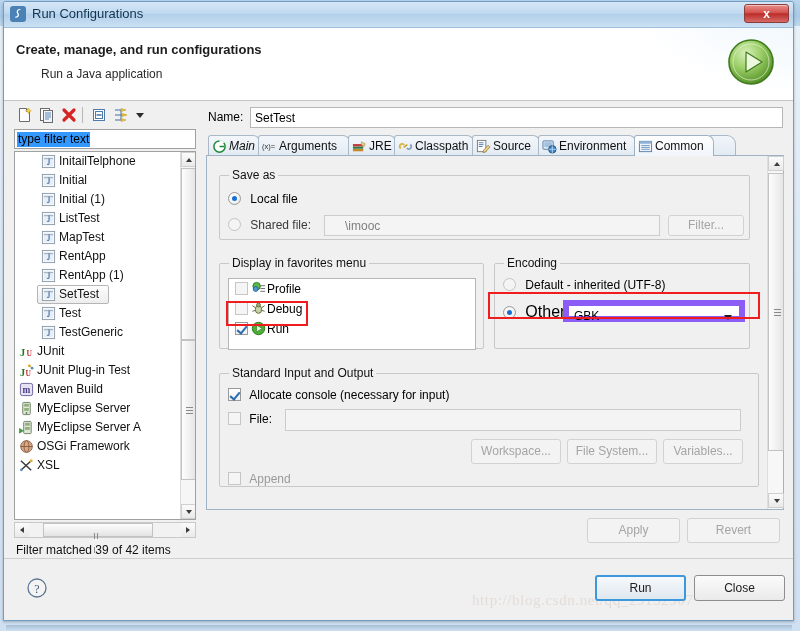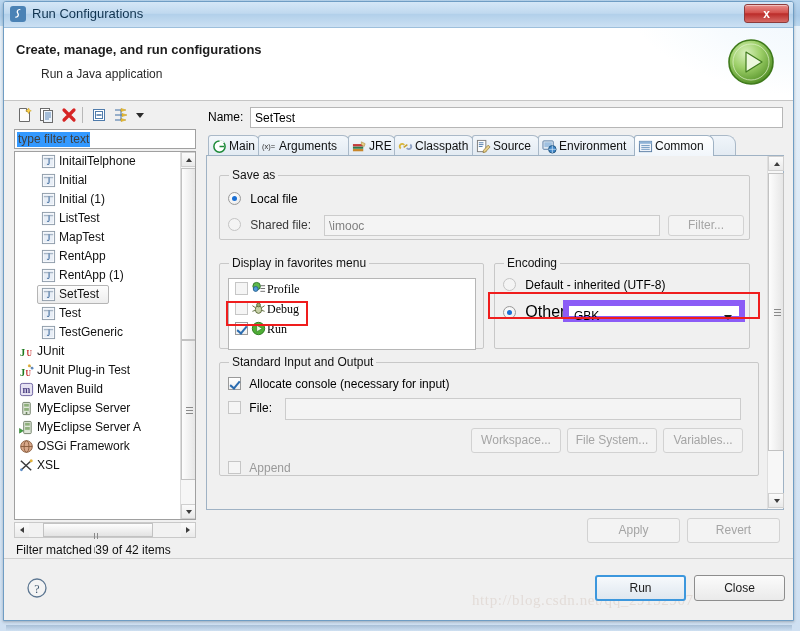--- a/index.html
+++ b/index.html
@@ -119,21 +119,21 @@
 
   .filter-box {
     position: absolute; left: 0; top: 26px;
     width: 182px; height: 20px;
     border: 1px solid #a0a0a0;
     background: #fff;
     box-sizing: border-box;
   }
   .filter-text {
     position: absolute; left: 2px; top: 2px;
-    background: #3399ff; color: #404040;
+    background: #3399ff; color: #000000;
     font-size: 12px;
     padding: 0 1px;
     line-height: 15px;
   }
 
   .tree-box {
     position: absolute; left: 0; top: 48px;
     width: 182px; height: 369px;
     border: 1px solid #a0a0a0;
     background: #fff;
@@ -322,21 +322,21 @@
   .cbox.checked::after {
     content: ''; position: absolute; left: 3px; top: 1px;
     width: 4px; height: 8px;
     border: solid #2b6cb0; border-width: 0 2px 2px 0;
     transform: rotate(40deg);
   }
 
   .field {
     border: 1px solid #b6b6b6; background: #fff;
     box-sizing: border-box; font-size: 12px;
-    padding: 2px 4px; color: #000;
+    padding: 2px 20px; color: #000;
     font-family: "Liberation Sans", sans-serif;
   }
   .field.dis { background: #f4f4f4; color: #808080; border-color: #cccccc; }
 
   .btn {
     border: 1px solid #b4b4b4;
     border-radius: 3px;
     background: linear-gradient(180deg,#fbfbfb,#eaeaea);
     font-size: 12px; color: #202020;
     text-align: center;
@@ -637,21 +637,21 @@
       </div>
 
       <div class="right-pane">
 
         <div class="name-row">
           <span class="name-label">Name:</span>
           <input class="name-input" type="text" value="SetTest" style="">
         </div>
 
         <div class="tabs" id="tabs">
-            <div class="tab" style="left: 2px; width: 52px;"><span class="tico"><svg width="15" height="15" viewBox="0 0 16 16">
+            <div class="tab" style="left: 2px; width: 52px; font-style: italic;"><span class="tico"><svg width="15" height="15" viewBox="0 0 16 16">
                   <circle cx="8" cy="8" r="6" fill="#fff" stroke="#1d8a38" stroke-width="1.6"></circle>
                   <path d="M8 8 h5" stroke="#1d8a38" stroke-width="1.6"></path>
                   <path d="M12.4 4.2 A6 6 0 0 0 8 2" fill="none" stroke="#fff" stroke-width="2"></path>
                 </svg></span><span>Main</span></div>
             <div class="tab" style="left: 52px; width: 92px;"><span class="tico"><svg width="15" height="15" viewBox="0 0 16 16">
                   <text x="0" y="11" font-size="8" font-family="Liberation Sans, sans-serif" fill="#2b2b2b">(x)=</text>
                 </svg></span><span>Arguments</span></div>
             <div class="tab" style="left: 142px; width: 48px;"><span class="tico"><svg width="15" height="15" viewBox="0 0 16 16">
                   <rect x="1" y="8" width="11" height="2.4" fill="#2f7a4a"></rect>
                   <rect x="1" y="10.7" width="11" height="2.4" fill="#c8862a"></rect>
@@ -702,21 +702,21 @@
               <div style="position:absolute;left:8px;top:36px;">
                 <span class="radio dis"></span>
                 <span style="margin-left:6px;font-size:12px;color:#3a3a3a;">Shared file:</span>
               </div>
               <input class="field dis" type="text" readonly="" style="position: absolute; left: 104px; top: 33px; width: 336px; height: 21px;" value="\imooc">
               <div class="btn dis" style="position:absolute;left:448px;top:33px;width:76px;height:21px;line-height:19px;">Filter...</div>
             </fieldset>
 
             <fieldset class="group" style="left:10px;top:100px;width:265px;height:93px;">
               <legend class="glabel" style="position:static;padding:0 3px;">Display in favorites menu</legend>
-              <div class="listbox" id="fav-list" style="position:absolute;left:8px;top:8px;width:248px;height:72px;font-family:Liberation Serif, serif;">
+              <div class="listbox" id="fav-list" style="position:absolute;left:8px;top:8px;width:248px;height:72px;">
                   <div class="lrow"><span class="lcb cbox dis"></span><span class="lico"><svg width="15" height="15" viewBox="0 0 16 16">
                         <circle cx="6" cy="5.5" r="4" fill="#5fb84b" stroke="#2f7a2a"></circle>
                         <circle cx="5" cy="8.5" r="2.6" fill="#4f9bd8" stroke="#27618f"></circle>
                         <g stroke="#6b6b6b" stroke-width="1">
                           <line x1="10" y1="5" x2="15" y2="5"></line>
                           <line x1="10" y1="8" x2="15" y2="8"></line>
                           <line x1="10" y1="11" x2="15" y2="11"></line>
                         </g>
                       </svg></span><span>Profile</span></div>
                   <div class="lrow"><span class="lcb cbox dis"></span><span class="lico"><svg width="15" height="15" viewBox="0 0 16 16">
@@ -745,21 +745,21 @@
               <div style="position:absolute;left:8px;top:33px;">
                 <span class="radio checked"></span>
                 <span style="margin-left:6px;font-size:16px;">Other</span>
               </div>
               <div class="combo" style="position:absolute;left:68px;top:30px;width:182px;height:22px;">
                 <span class="ctext">GBK</span>
                 <span class="carr"></span>
               </div>
             </fieldset>
 
-            <fieldset class="group" style="left:10px;top:199px;width:540px;height:121px;">
+            <fieldset class="group" style="left:10px;top:210px;width:540px;height:121px;">
               <legend class="glabel" style="position:static;padding:0 3px;">Standard Input and Output</legend>
               <div style="position:absolute;left:8px;top:8px;">
                 <span class="cbox checked"></span>
                 <span style="margin-left:5px;font-size:12px;">Allocate console (necessary for input)</span>
               </div>
               <div style="position:absolute;left:8px;top:32px;">
                 <span class="cbox dis"></span>
                 <span style="margin-left:5px;font-size:12px;">File:</span>
               </div>
               <input class="field dis" type="text" readonly="" style="position: absolute; left: 65px; top: 29px; width: 456px; height: 22px;" value="">

